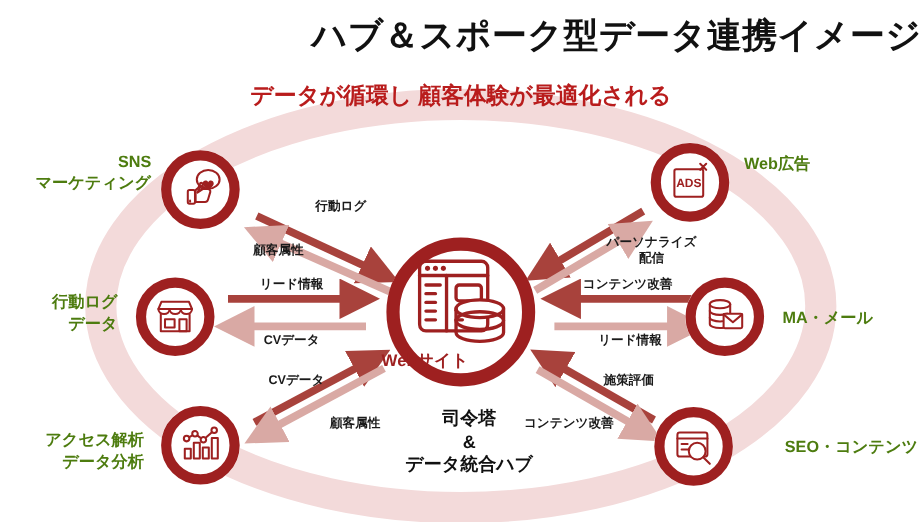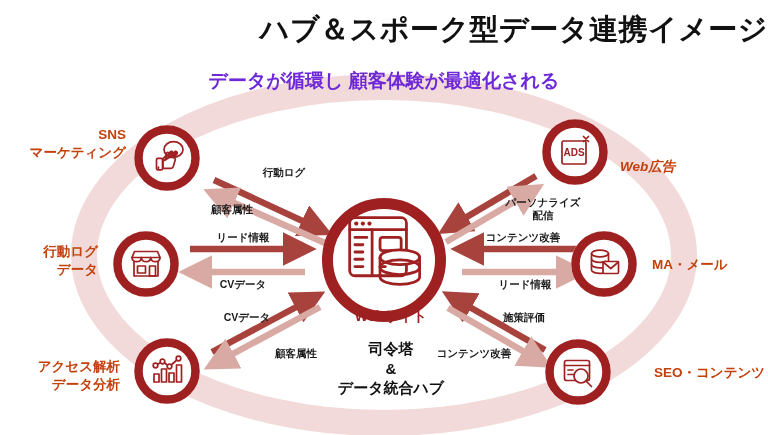--- a/index.html
+++ b/index.html
@@ -41,28 +41,28 @@
   }
   .subtitle {
     position: absolute;
     left: 0;
     top: 68px;
     width: 768px;
     text-align: center;
     font-size: 19px;
     line-height: 1.38;
     font-weight: bold;
-    color: #6d28d9;
+    color: #b91c1c;
     z-index: 12;
   }
   .node-label {
     position: absolute;
     font-size: 13.5px;
     font-weight: bold;
-    color: #c2410c;
+    color: #4d7c0f;
     line-height: 1.32;
     z-index: 12;
     white-space: pre-line;
   }
   .node-label.right { text-align: left; }
   .node-label.left  { text-align: right; }
   .hub-caption {
     position: absolute;
     left: 296px;
     top: 339px;
@@ -73,26 +73,24 @@
     color: #111111;
     line-height: 1.3;
     white-space: pre-line;
     z-index: 12;
   }
   .hub-name {
     position: absolute;
     left: 318px;
     top: 292px;
     width: 146px;
-    text-align: center;
     font-size: 14px;
     font-weight: bold;
     color: #9e2020;
     z-index: 13;
-    margin-top: 16px;
   }
   .flow-label {
     position: absolute;
     font-size: 10.5px;
     font-weight: bold;
     color: #1a1a1a;
     line-height: 1.25;
     white-space: pre-line;
     z-index: 12;
     text-align: center;
@@ -268,21 +266,21 @@
 
   <div class="node-label left" style="left:8px; top:126px; width:118px;">SNS
 マーケティング</div>
 
   <div class="node-label left" style="left:2px; top:243px; width:96px;">行動ログ
 データ</div>
 
   <div class="node-label left" style="left:2px; top:358px; width:118px;">アクセス解析
 データ分析</div>
 
-  <div class="node-label right" style="left:620px; top:158px; width:140px;font-style:italic;">Web広告</div>
+  <div class="node-label right" style="left:620px; top:128px; width:140px;">Web広告</div>
 
   <div class="node-label right" style="left:652px; top:256px; width:128px;">MA・メール</div>
 
   <div class="node-label right" style="left:626px; top:364px; width:142px;margin-left:28px;">SEO・コンテンツ</div>
 
   <div class="hub-name">Webサイト</div>
   <div class="hub-caption">司令塔
 &amp;
 データ統合ハブ</div>
 

